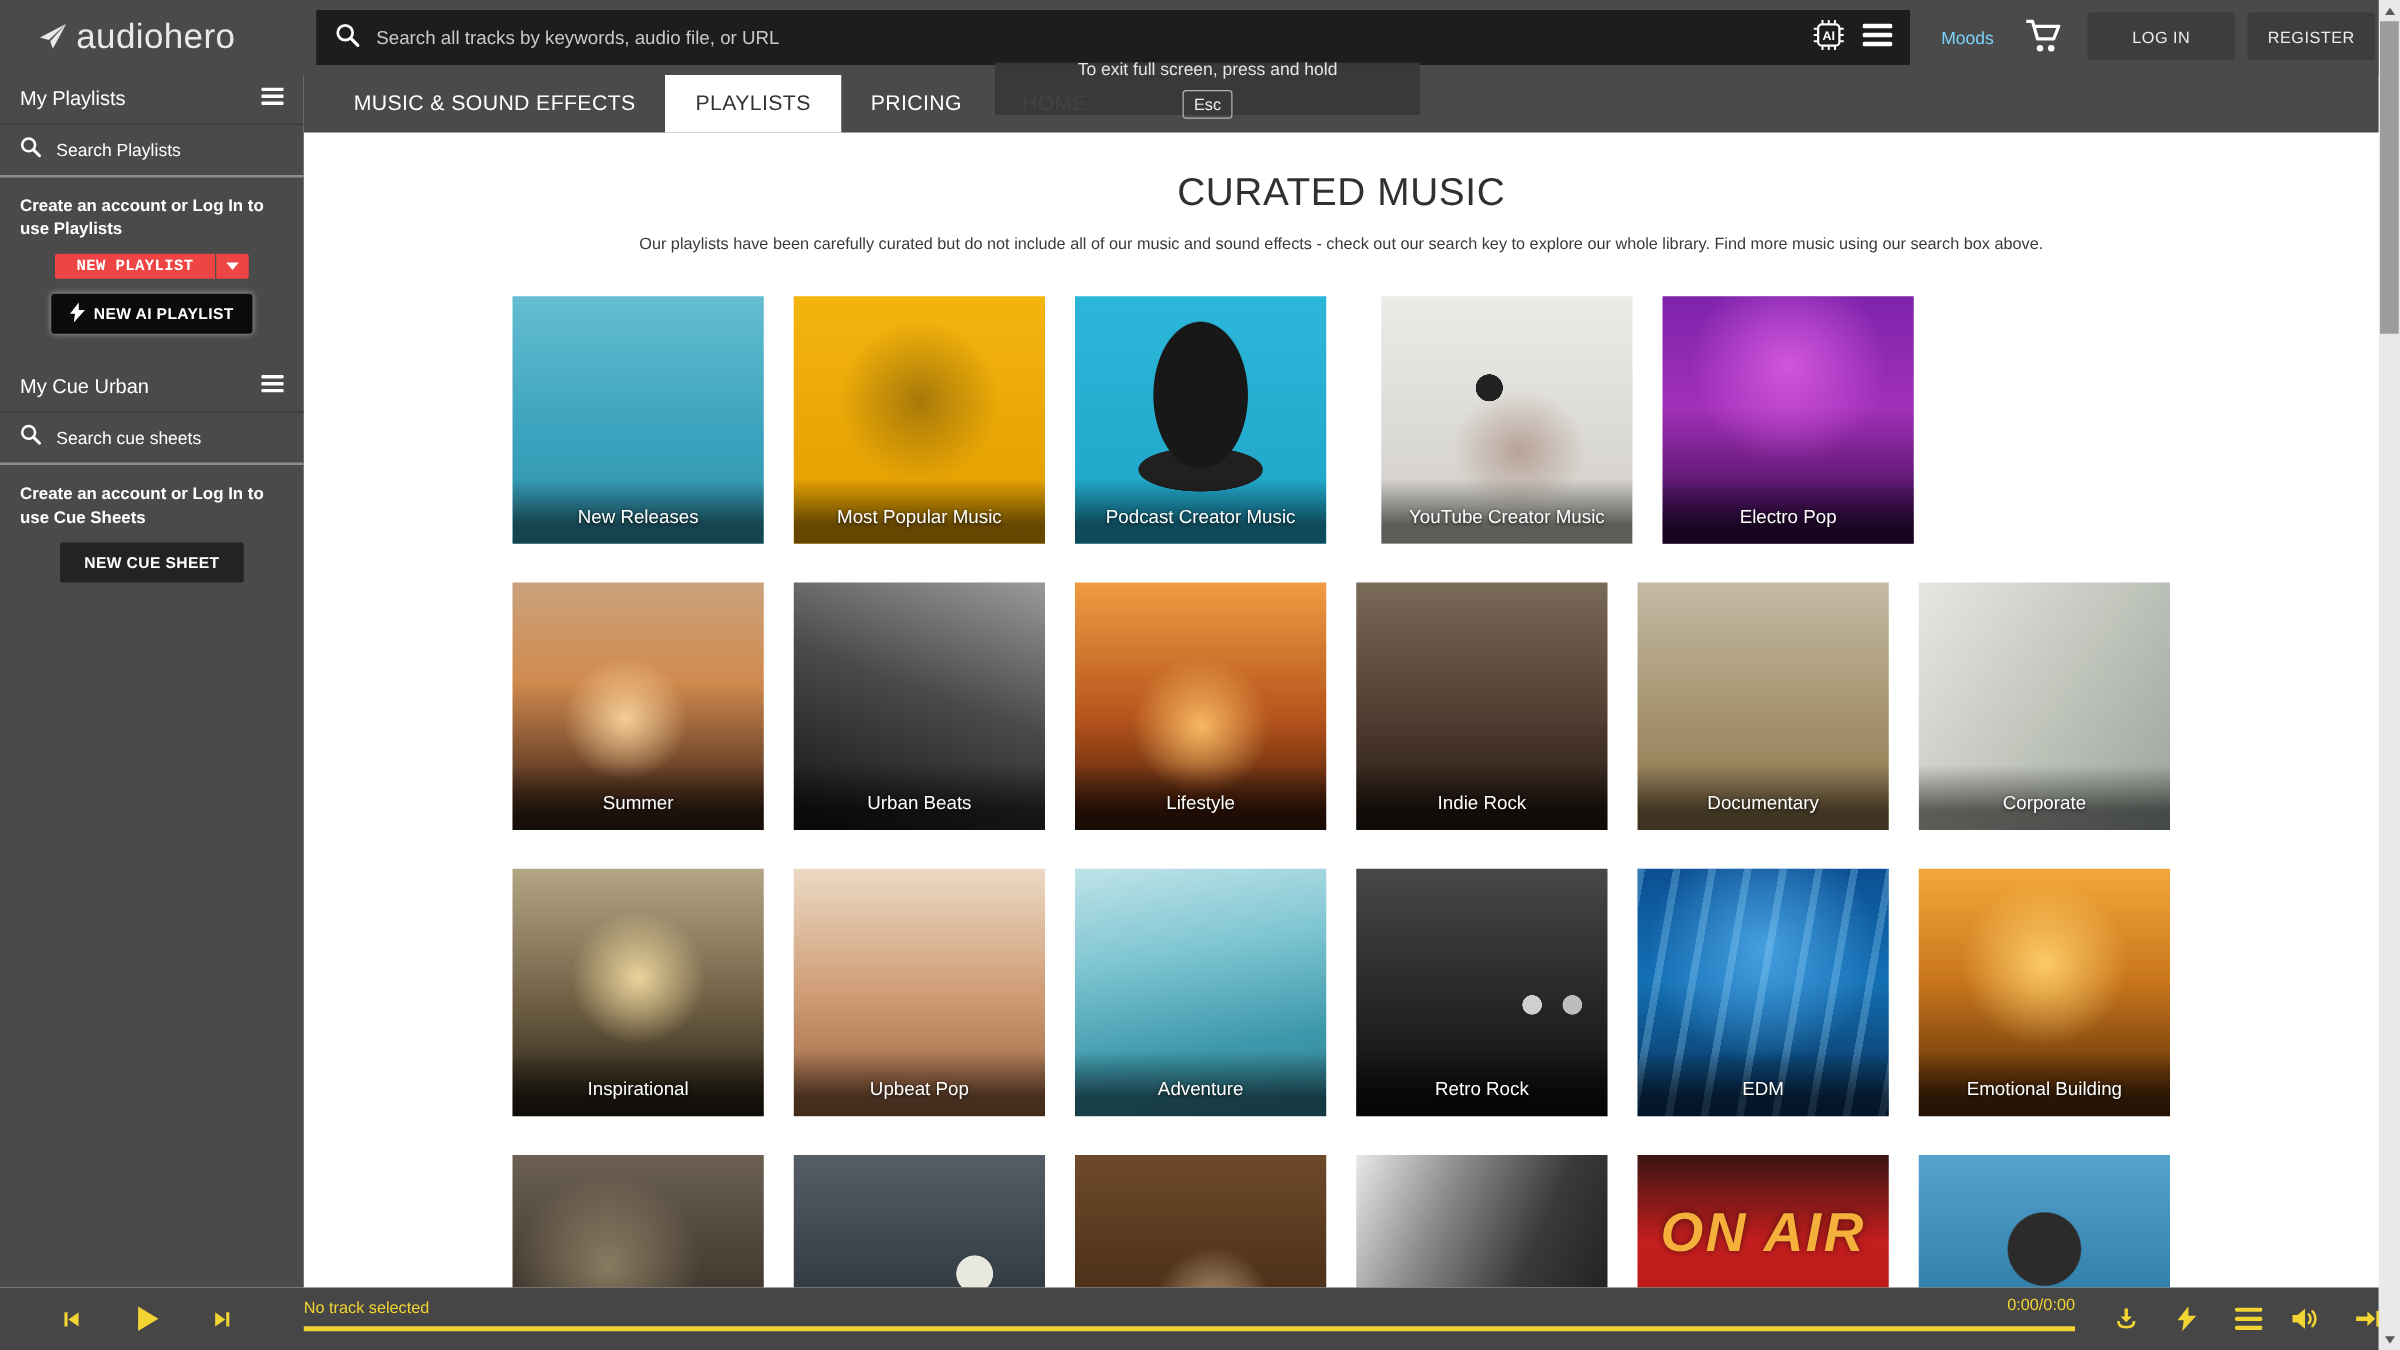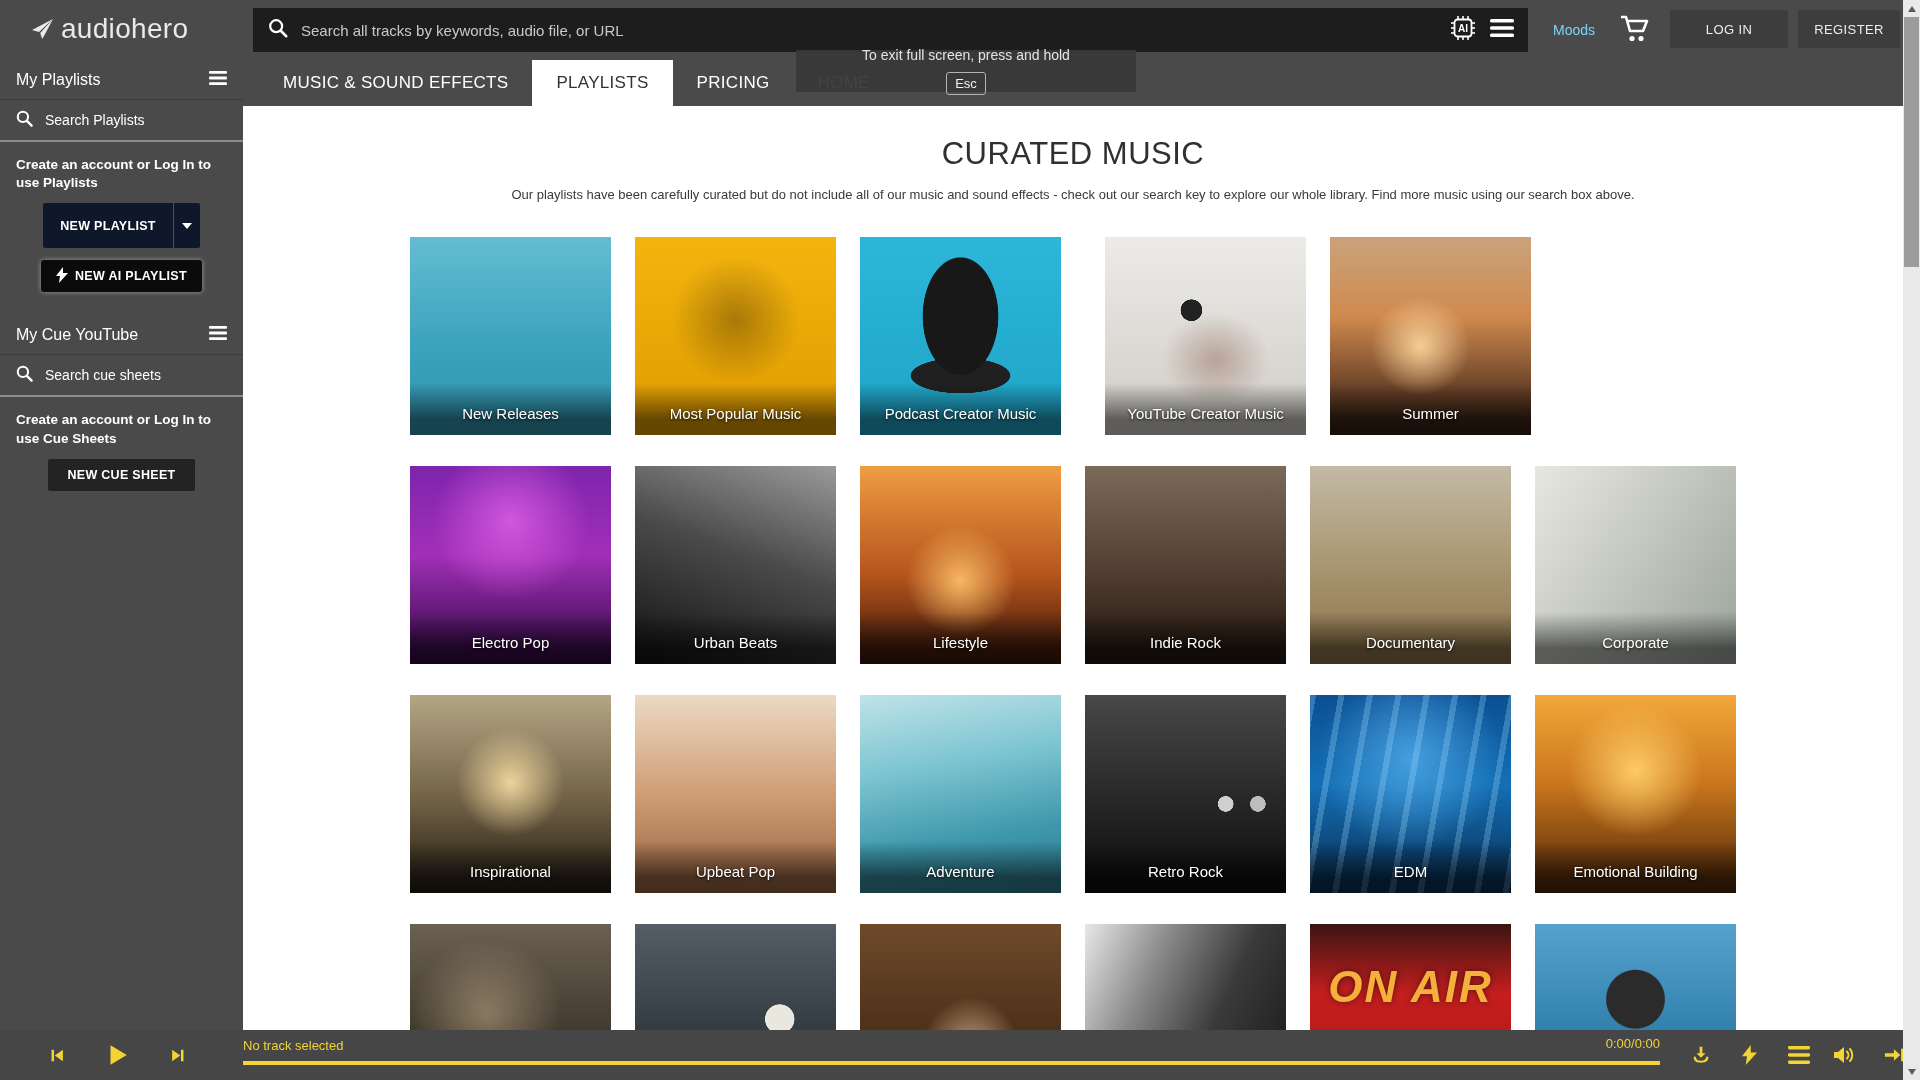--- a/index.html
+++ b/index.html
@@ -31,21 +31,21 @@
   .esc-key { border:1px solid #b3b3b3; border-radius:3px; padding:3px 8px; font-size:13px; color:#f0f0f0; }
   
   .sidebar { position:absolute; left:0; top:60px; width:243px; height:970px; background:#4a4a4a; color:#fff; z-index:5; }
   .side-header { height:40px; display:flex; align-items:center; justify-content:space-between; padding:0 16px; font-size:16px; border-bottom:1px solid #3c3c3c; }
   .side-header .burger { cursor:pointer; }
   .side-search { height:42px; display:flex; align-items:center; gap:11px; padding:0 15px; border-bottom:2px solid #8d8d8d; }
   .side-search input { flex:1; background:transparent; border:0; outline:none; color:#fff; font-size:14px; font-family:"Liberation Sans",sans-serif; }
   .side-search input::placeholder { color:#fff; }
   .side-note { padding:14px 16px 11px 16px; font-size:13.5px; line-height:1.35; font-weight:bold; }
   .btn-row { display:flex; justify-content:center; }
-  .split-btn { display:inline-flex; background:#0f172a; border-radius:2px; height:45px; align-items:stretch; cursor:pointer; }
+  .split-btn { display:inline-flex; background:#ef4444; border-radius:2px; height:20px; align-items:stretch; cursor:pointer;font-family:Liberation Mono, monospace; }
   .split-main { display:flex; align-items:center; padding:0 17px; font-size:12.5px; font-weight:bold; letter-spacing:.3px; }
   .split-caret { width:27px; display:flex; align-items:center; justify-content:center; border-left:1px solid #4d4d4d; }
   .caret-down { width:0; height:0; border-left:5px solid transparent; border-right:5px solid transparent; border-top:6px solid #fff; }
   .ai-btn { display:inline-flex; align-items:center; gap:7px; background:#0b0b0b; height:32px; padding:0 15px; margin-top:12px; font-size:12.5px; font-weight:bold; letter-spacing:.3px; border-radius:3px; box-shadow:0 0 5px rgba(255,255,255,.45); cursor:pointer; }
   .cue-block { margin-top:23px; }
   .cue-btn { display:inline-flex; align-items:center; background:#232323; height:32px; padding:0 19px; font-size:12.5px; font-weight:bold; letter-spacing:.3px; border-radius:2px; cursor:pointer; }
   
   .main { position:absolute; left:243px; top:106px; width:1660px; height:924px; background:#fff; overflow:hidden; text-align:center; }
   .page-title { margin-top:30px; font-size:31px; font-weight:400; color:#303030; letter-spacing:.5px; }
   .page-desc { margin-top:15px; font-size:13px; color:#3a3a3a; }
@@ -216,21 +216,21 @@
         <svg width="12" height="16" viewBox="0 0 12 16">
             <path fill="#fff" d="M7 0 L0 9 h4 L3 16 L12 6 H7 z"></path>
           </svg>
       </span>
       <span>NEW AI PLAYLIST</span>
     </div>
   </div>
 
   <div class="cue-block">
     <div class="side-header">
-      <span>My Cue YouTube</span>
+      <span>My Cue Urban</span>
       <span class="burger">
         <svg width="18" height="14" viewBox="0 0 18 14">
             <rect width="18" height="2.8" rx="1" fill="#fff"></rect>
             <rect y="5.6" width="18" height="2.8" rx="1" fill="#fff"></rect>
             <rect y="11.2" width="18" height="2.8" rx="1" fill="#fff"></rect>
           </svg>
       </span>
     </div>
     <div class="side-search">
       <span>
@@ -261,27 +261,27 @@
         <div class="tile-label">Most Popular Music</div>
       </div>
       <div class="tile bg-t3">
         <div class="tile-shade"></div>
         <div class="tile-label">Podcast Creator Music</div>
       </div>
       <div class="tile bg-t4">
         <div class="tile-shade"></div>
         <div class="tile-label">YouTube Creator Music</div>
       </div>
+      <div class="tile bg-t6">
+        <div class="tile-shade"></div>
+        <div class="tile-label">Electro Pop</div>
+      </div>
       <div class="tile bg-t5">
         <div class="tile-shade"></div>
         <div class="tile-label">Summer</div>
-      </div>
-      <div class="tile bg-t6">
-        <div class="tile-shade"></div>
-        <div class="tile-label">Electro Pop</div>
       </div>
       <div class="tile bg-t7">
         <div class="tile-shade"></div>
         <div class="tile-label">Urban Beats</div>
       </div>
       <div class="tile bg-t8">
         <div class="tile-shade"></div>
         <div class="tile-label">Lifestyle</div>
       </div>
       <div class="tile bg-t9">

